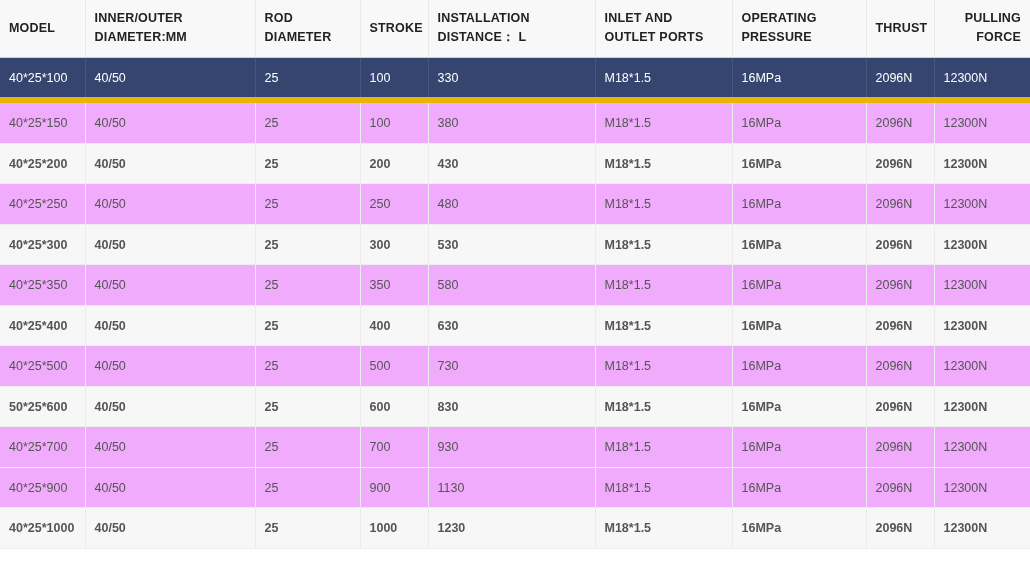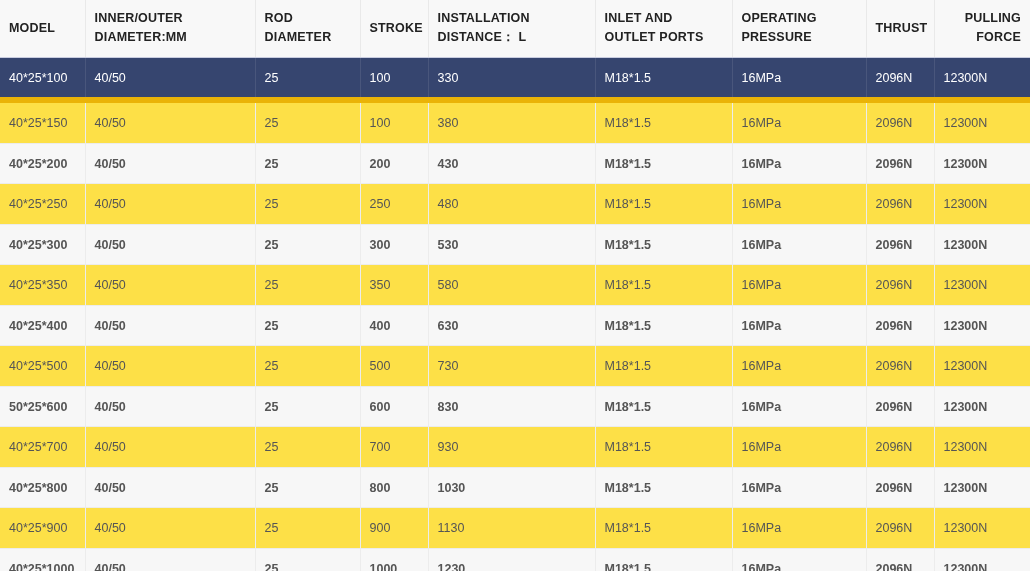--- a/index.html
+++ b/index.html
@@ -52,21 +52,21 @@
     vertical-align: middle;
     padding: 0 9px;
     height: 39.5px;
     border-right: 1px solid #ececec;
     border-bottom: 1px solid #ececec;
     white-space: nowrap;
     overflow: hidden;
   }
   #spec-table tbody td:last-child { border-right: none; }
 
-  #spec-table tbody tr.row-odd  td { background: #fde047; }
+  #spec-table tbody tr.row-odd  td { background: #f0abfc; }
   #spec-table tbody tr.row-even td { background: #f7f7f7; font-weight: bold; }
 
   #spec-table tbody tr.row-highlight td {
     background: #36456f;
     color: #ffffff;
     border-right: 1px solid #49567c;
     border-bottom: 6px solid #eab308;
   }
   #spec-table tbody tr.row-highlight td:last-child { border-right: none; }
 </style>
@@ -202,31 +202,20 @@
         <td>40*25*700</td>
         <td>40/50</td>
         <td>25</td>
         <td>700</td>
         <td>930</td>
         <td>M18*1.5</td>
         <td>16MPa</td>
         <td>2096N</td>
         <td>12300N</td>
       </tr>
-      <tr class="row-even">
-        <td>40*25*800</td>
-        <td>40/50</td>
-        <td>25</td>
-        <td>800</td>
-        <td>1030</td>
-        <td>M18*1.5</td>
-        <td>16MPa</td>
-        <td>2096N</td>
-        <td>12300N</td>
-      </tr>
       <tr class="row-odd">
         <td>40*25*900</td>
         <td>40/50</td>
         <td>25</td>
         <td>900</td>
         <td>1130</td>
         <td>M18*1.5</td>
         <td>16MPa</td>
         <td>2096N</td>
         <td>12300N</td>

